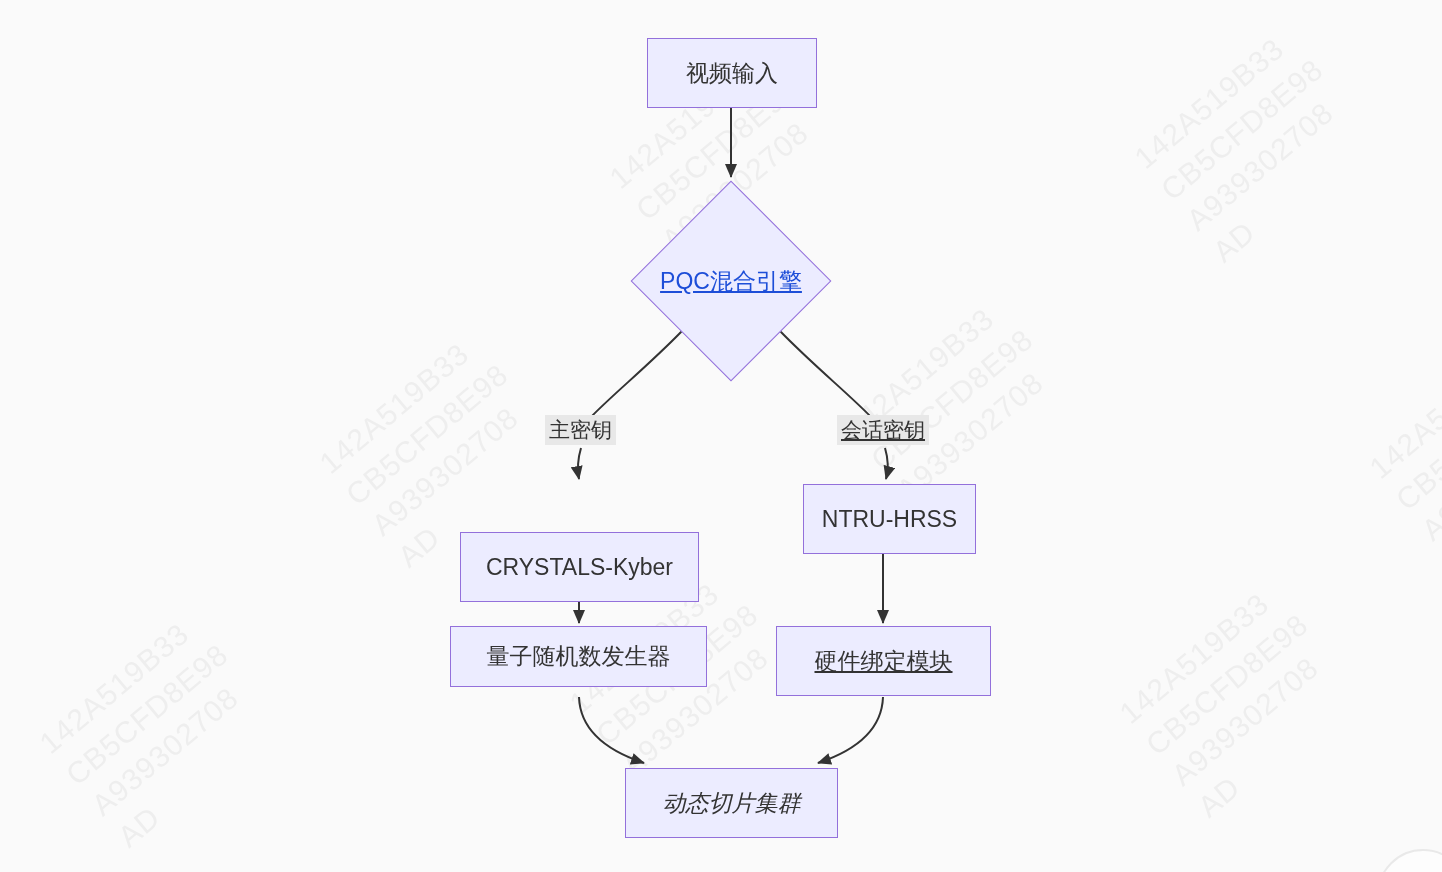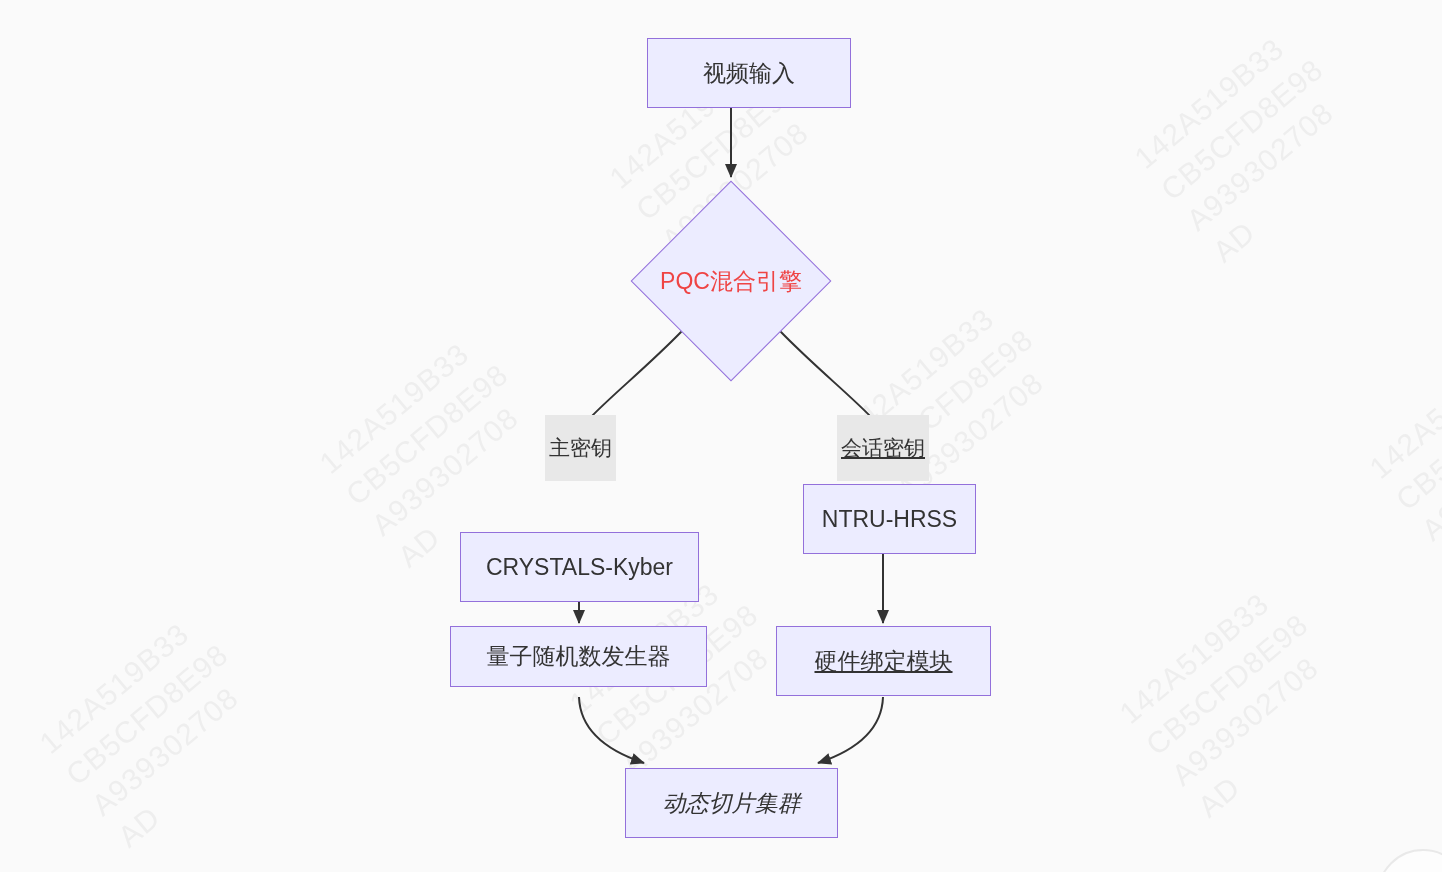--- a/index.html
+++ b/index.html
@@ -28,43 +28,43 @@
   svg.edges{position:absolute;left:0;top:0;z-index:1;}
   .edge{fill:none;stroke:#333333;stroke-width:2px;}
   
   .node{
     position:absolute;z-index:2;
     background:#ECECFF;border:1.5px solid #9370DB;
     display:flex;align-items:center;justify-content:center;
     color:#333333;font-size:23px;
     box-sizing:border-box;
   }
-  #n-video  {left:647px;top:38px; width:204px;height:70px;}
+  #n-video  {left:647px;top:38px; width:170px;height:70px;}
   #n-kyber  {left:460px;top:484px;width:239px;height:70px;margin-top:48px;}
   #n-ntru   {left:803px;top:484px;width:173px;height:70px;}
   #n-qrng   {left:450px;top:626px;width:257px;height:61px;}
   #n-hw     {left:776px;top:626px;width:215px;height:70px;text-decoration:underline;}
   #n-cluster{left:625px;top:768px;width:213px;height:70px;font-style:italic;}
   .diamond-shape{
     position:absolute;z-index:2;
     left:660px;top:210px;width:142px;height:142px;
     background:#ECECFF;border:1.5px solid #9370DB;
     transform:rotate(45deg);box-sizing:border-box;
   }
   .diamond-label{
     position:absolute;z-index:3;
     left:641px;top:266px;width:180px;height:30px;
     display:flex;align-items:center;justify-content:center;
-    color:#ef4444;font-size:23px;
+    color:#1d4ed8;font-size:23px;text-decoration:underline;
   }
   
   .edge-label{
     position:absolute;z-index:3;
     background:#e8e8e8;color:#333333;
-    font-size:21px;padding:20px 4px;line-height:1.25;
+    font-size:21px;padding:2px 4px;line-height:1.25;
   }
   #el-master {left:545px;top:415px;}
   #el-session{left:837px;top:415px;text-decoration:underline;}
   
   .fab{
     position:absolute;z-index:4;
     left:1377px;top:849px;width:92px;height:92px;
     border-radius:50%;border:2px solid #e9e9e9;background:#fdfdfd;
     box-sizing:border-box;
   }

